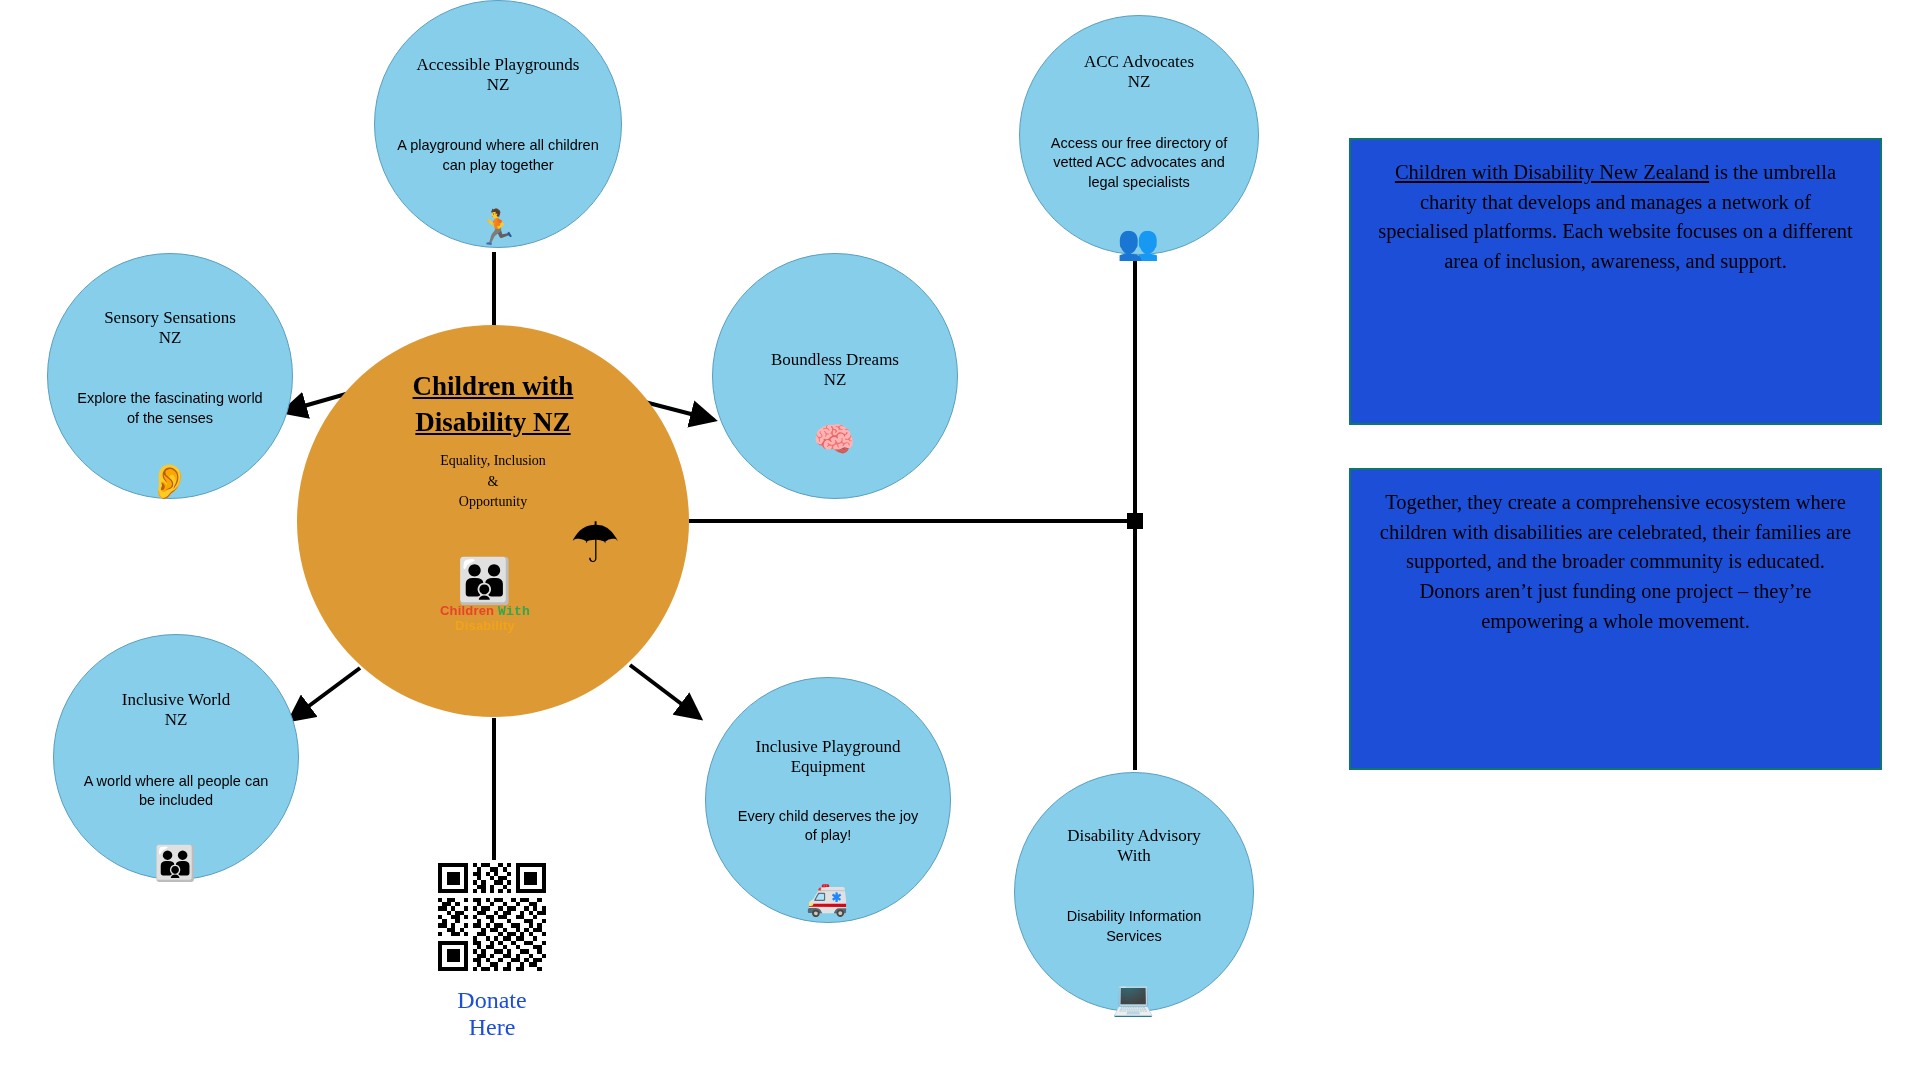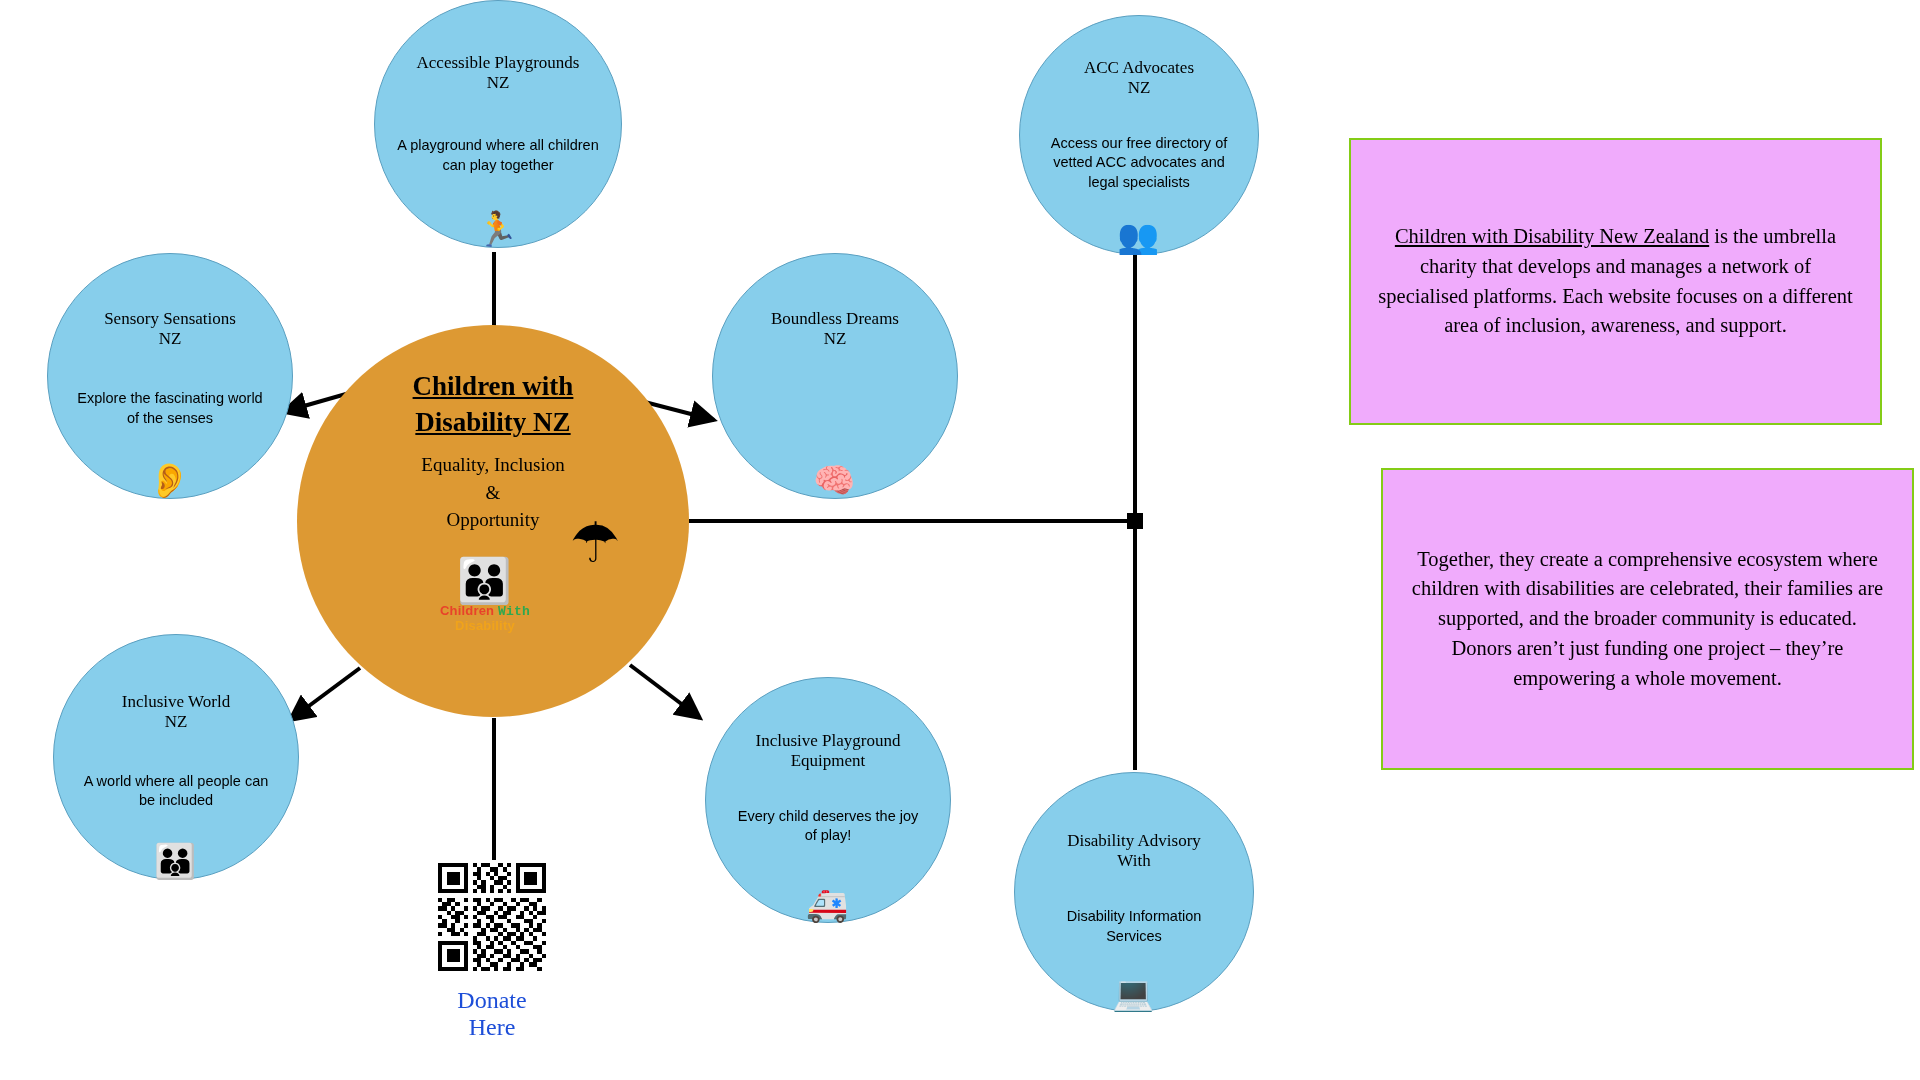--- a/index.html
+++ b/index.html
@@ -23,24 +23,25 @@
   }
 
   .node {
     position: absolute;
     border-radius: 50%;
     background: #87CEEB;
     border: 1px solid #5a9fc0;
     display: flex;
     flex-direction: column;
     align-items: center;
-    justify-content: space-between;
+    justify-content: center;
     text-align: center;
     box-sizing: border-box;
     z-index: 5;
+    gap: 28px;
   }
   .node .node-title {
     font-family: "Liberation Serif", serif;
     font-size: 17px;
     color: #000;
     line-height: 1.2;
     font-weight: normal;
   }
   .node .node-desc {
     font-family: Liberation Sans, sans-serif;
@@ -73,21 +74,21 @@
   #center-node .center-title {
     font-family: "Liberation Serif", serif;
     font-size: 27px;
     font-weight: bold;
     text-decoration: underline;
     line-height: 1.32;
     color: #000;
   }
   #center-node .center-sub {
     font-family: "Liberation Serif", serif;
-    font-size: 19px;
+    font-size: 14px;
     color: #000;
     line-height: 1.45;
     margin-top: 11px;
   }
 
   .umbrella-icon {
     position: absolute;
     left: 570px;
     top: 515px;
     font-size: 56px;
@@ -112,25 +113,24 @@
     font-weight: bold;
     line-height: 1.1;
     letter-spacing: .2px;
   }
   .logo-text .w-children { color: #e8422a; }
   .logo-text .w-with { color: #2fa84f; font-family: Liberation Mono, monospace; }
   .logo-text .w-disability { color: #f0a31b; }
 
   .textbox {
     position: absolute;
-    border: 2px solid #84cc16;
-    background: #f0abfc;
+    border: 2px solid #0f766e;
+    background: #1d4ed8;
     box-sizing: border-box;
     display: flex;
-    align-items: center;
     justify-content: center;
     padding: 18px 26px;
     text-align: center;
     font-family: "Liberation Serif", serif;
     font-size: 20.5px;
     line-height: 1.45;
     color: #000;
     z-index: 5;
   }
   .textbox u { text-decoration: underline; }
@@ -269,21 +269,21 @@
   <div class="node-desc" style="margin-top:13px; width:70%;">Disability Information Services</div>
   <div class="node-icon" style="margin-top:8px;">💻</div>
 </div>
 
 <div class="textbox" style="left:1349px; top:138px; width:533px; height:287px;">
   <div>
     <u>Children with Disability New Zealand</u><span> is the umbrella charity that develops and manages a network of specialised platforms. Each website focuses on a different area of inclusion, awareness, and support.</span>
   </div>
 </div>
 
-<div class="textbox" style="left:1349px; top:468px; width:533px; height:302px;margin-left:32px;">
+<div class="textbox" style="left:1349px; top:468px; width:533px; height:302px;">
   <div>Together, they create a comprehensive ecosystem where children with disabilities are celebrated, their families are supported, and the broader community is educated. Donors aren’t just funding one project – they’re empowering a whole movement.</div>
 </div>
 
 <div id="qr-wrap">
   <svg id="qr-img" viewBox="0 0 25 25" shape-rendering="crispEdges">
     <rect width="25" height="25" fill="#ffffff"></rect>
     <g fill="#000000">
 
       <rect x="0" y="0" width="7" height="1"></rect>
         <rect x="0" y="6" width="7" height="1"></rect>

